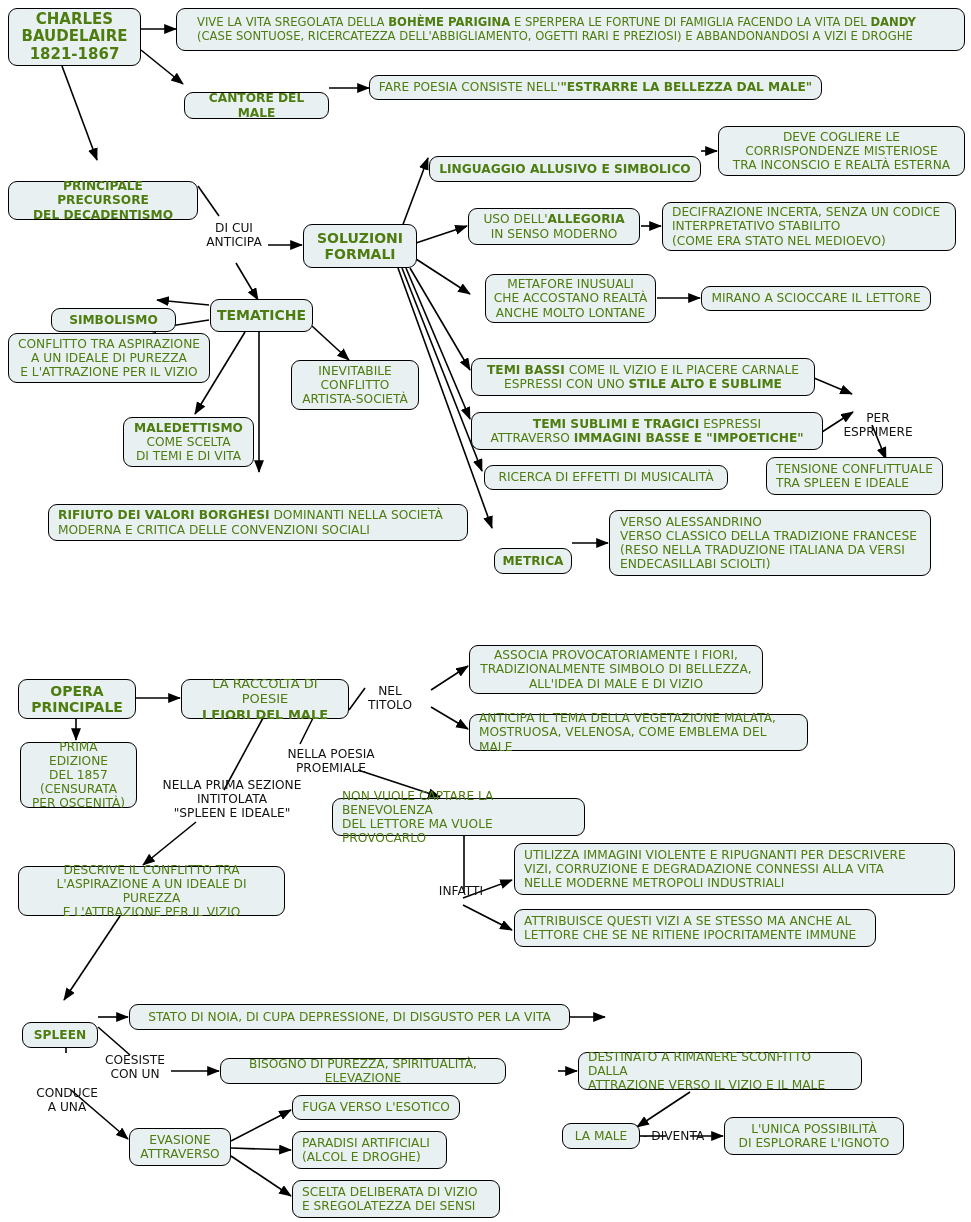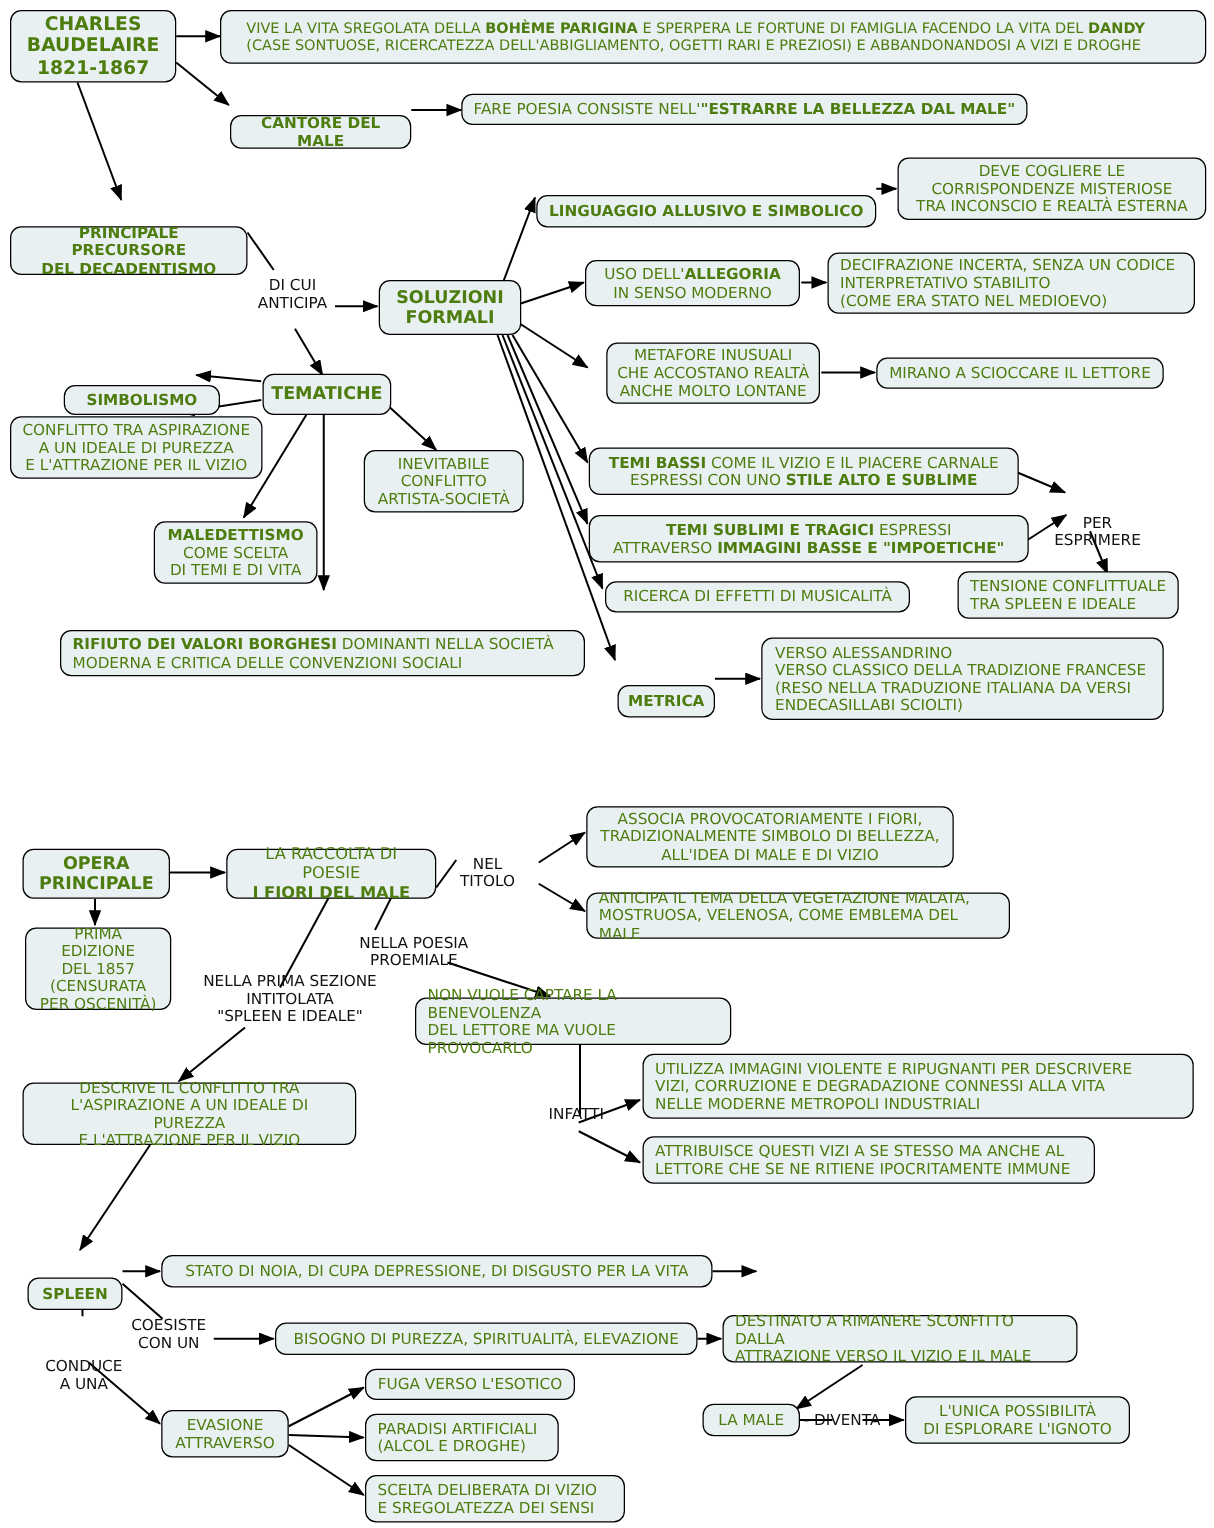--- a/index.html
+++ b/index.html
@@ -269,21 +269,21 @@
 E L'ATTRAZIONE PER IL VIZIO</div>
 
   <div class="node b" style="left:22px;top:1004px;width:76px;height:26px;">SPLEEN</div>
 
   <div class="node" style="left:129px;top:1004px;width:441px;height:26px;">STATO DI NOIA, DI CUPA DEPRESSIONE, DI DISGUSTO PER LA VITA</div>
 
 
   <div class="lbl" style="left:98px;top:1053px;width:74px;">COESISTE
 CON UN</div>
 
-  <div class="node" style="left:220px;top:1058px;width:338px;height:26px;">BISOGNO DI PUREZZA, SPIRITUALITÀ, ELEVAZIONE</div>
+  <div class="node" style="left:220px;top:1058px;width:286px;height:26px;">BISOGNO DI PUREZZA, SPIRITUALITÀ, ELEVAZIONE</div>
 
   <div class="node lead" style="left:578px;top:1052px;width:284px;height:38px;padding-left:9px;">DESTINATO A RIMANERE SCONFITTO DALLA
 ATTRAZIONE VERSO IL VIZIO E IL MALE</div>
 
   <div class="lbl" style="left:29px;top:1086px;width:76px;">CONDUCE
 A UNA</div>
 
   <div class="node" style="left:562px;top:1123px;width:78px;height:26px;">LA MALE</div>
 
   <div class="lbl" style="left:643px;top:1129px;width:62px;text-align:left;">- DIVENTA</div>

